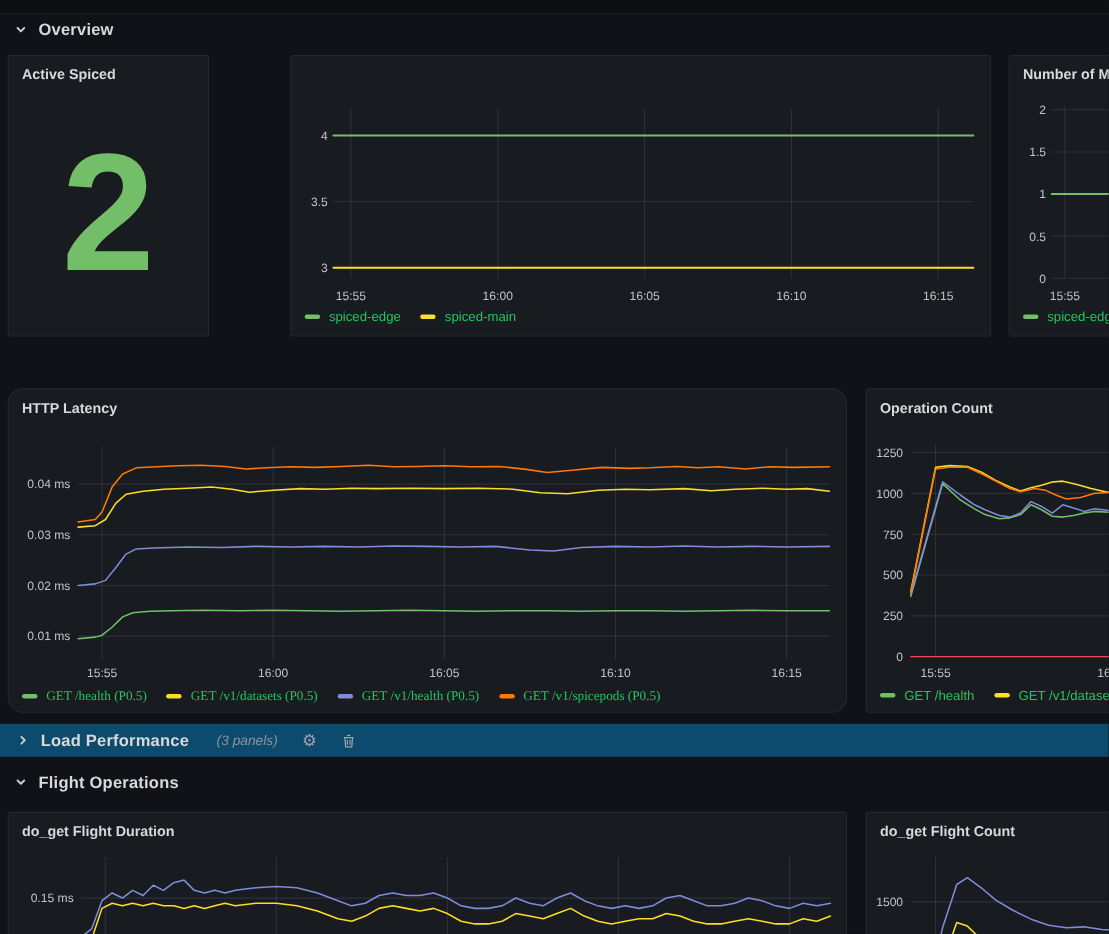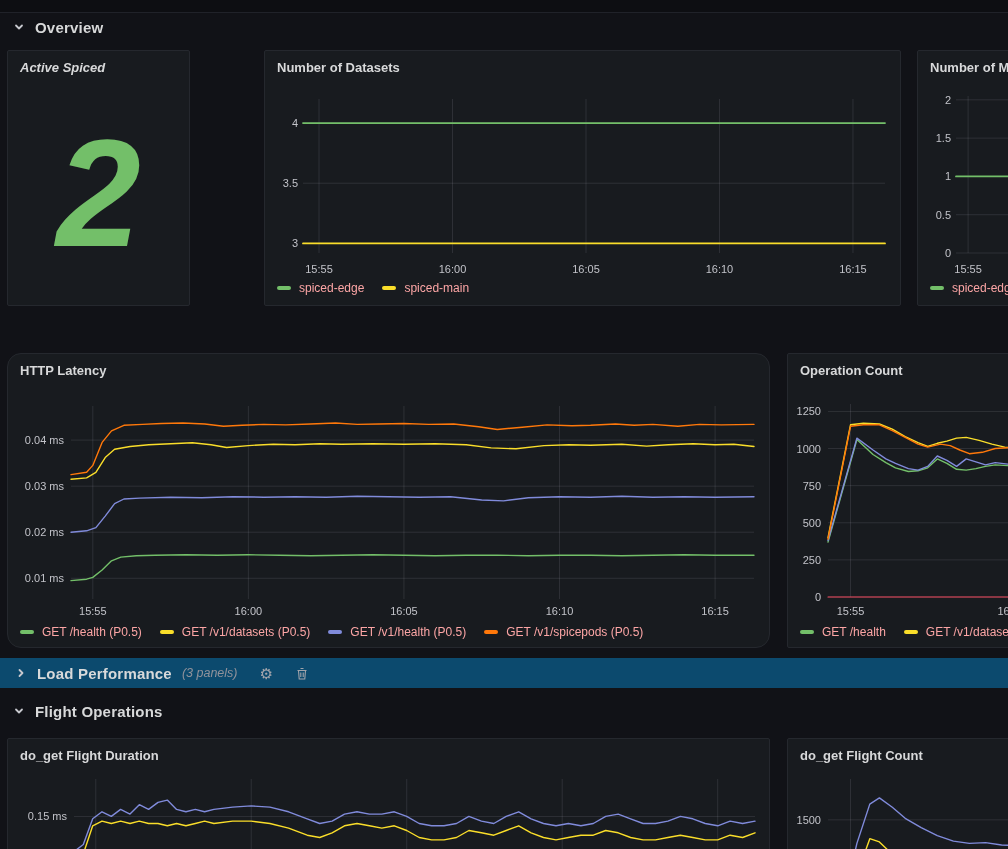--- a/index.html
+++ b/index.html
@@ -2,60 +2,59 @@
 <html><head>
 <meta charset="utf-8">
 <style>
   html,body{margin:0;padding:0;background:#111217;}
   #app{position:relative;width:1008px;height:849px;overflow:hidden;background:#111217;
        font-family:"Liberation Sans",sans-serif;color:#d8d9da;}
   .topbar{position:absolute;left:0;top:0;width:1008px;height:13px;background:#0d0e12;
           border-bottom:1px solid #202229;box-sizing:border-box;}
   .section-header{position:absolute;display:flex;align-items:center;gap:9px;height:28px;cursor:pointer;}
   .section-title{font-size:15px;font-weight:700;color:#d8d9da;letter-spacing:.2px;}
-  .panel-count{font-size:12.5px;font-style:italic;color:#90929b;margin-left:10px;}
+  .panel-count{font-size:12.5px;font-style:italic;color:#90929b;margin-left:25px;}
   .chev{display:flex;align-items:center;color:#c7c8ce;}
   .row-icon{color:#a2a4ab;margin-left:22px;display:flex;align-items:center;cursor:pointer;}
   .gear{font-size:15px;line-height:1;}
   .loadrow{position:absolute;left:0;top:658px;width:1008px;height:30px;background:#0c4a6e;
            display:flex;align-items:center;padding-left:14px;box-sizing:border-box;}
   .panel{position:absolute;background:#181b1f;border:1px solid #25282e;border-radius:2px;
          box-sizing:border-box;overflow:hidden;}
   .panel-title{position:absolute;left:0;top:0;right:0;padding:9px 12px;font-size:13px;
                font-weight:700;color:#d8d9da;white-space:nowrap;cursor:pointer;}
   .chart{position:absolute;left:0;top:0;width:100%;height:100%;}
   .chart svg{position:absolute;left:0;top:0;}
-  .legend{position:absolute;display:flex;gap:18px;font-size:12px;color:#fca5a5;white-space:nowrap;}
+  .legend{position:absolute;display:flex;gap:18px;font-size:12px;color:#22c55e;white-space:nowrap;}
   .legend-item{display:flex;align-items:center;cursor:pointer;}
   .legend-dash{display:inline-block;width:14px;height:4px;border-radius:2px;margin-right:8px;}
   .bigstat{position:absolute;left:0;top:30px;right:0;bottom:0;display:flex;align-items:center;
            justify-content:center;font-size:152px;font-weight:700;color:#73BF69;line-height:1;}
 </style>
 </head>
 <body>
 
 <div id="app">
   <div class="topbar"></div>
 
   <div class="section-header" style="left:12px;top:13px;">
     <span class="chev">
       <svg width="14" height="14" viewBox="0 0 14 14">
           <polyline points="4,5.5 7,8.5 10,5.5" fill="none" stroke="currentColor" stroke-width="1.8" stroke-linecap="round" stroke-linejoin="round"></polyline>
         </svg>
     </span>
     <span class="section-title">Overview</span>
   </div>
 
-  <div class="panel" style="left:7px;top:50px;width:183px;height:256px;font-style:italic;">
+  <div class="panel" style="left:7px;top:50px;width:183px;height:256px;">
     <div class="panel-title">Active Spiced</div>
     <div class="bigstat">2</div>
   </div>
 
   <div class="panel" style="left:264px;top:50px;width:637px;height:256px;">
-    <div class="panel-title">Number of Datasets</div>
     <div class="chart">
         <svg width="635" height="254">
           <defs>
             <clipPath id="clip-datasets">
               <rect x="37" y="46" width="584" height="158"></rect>
             </clipPath>
           </defs>
           <line x1="54.0183486238532" y1="48" x2="54.0183486238532" y2="202" stroke="rgba(204,204,220,0.12)" stroke-width="1"></line>
           <line x1="187.50458715596332" y1="48" x2="187.50458715596332" y2="202" stroke="rgba(204,204,220,0.12)" stroke-width="1"></line>
           <line x1="320.9908256880734" y1="48" x2="320.9908256880734" y2="202" stroke="rgba(204,204,220,0.12)" stroke-width="1"></line>
@@ -154,21 +153,21 @@
           <text x="84.78132118451026" y="261" text-anchor="middle" font-size="11" fill="#c2c3c9" font-family="Liberation Sans, sans-serif">15:55</text>
           <text x="240.3621867881549" y="261" text-anchor="middle" font-size="11" fill="#c2c3c9" font-family="Liberation Sans, sans-serif">16:00</text>
           <text x="395.94305239179954" y="261" text-anchor="middle" font-size="11" fill="#c2c3c9" font-family="Liberation Sans, sans-serif">16:05</text>
           <text x="551.5239179954442" y="261" text-anchor="middle" font-size="11" fill="#c2c3c9" font-family="Liberation Sans, sans-serif">16:10</text>
           <text x="707.1047835990888" y="261" text-anchor="middle" font-size="11" fill="#c2c3c9" font-family="Liberation Sans, sans-serif">16:15</text>
           <text x="56" y="228.27207637231504" text-anchor="end" font-size="11" fill="#c2c3c9" font-family="Liberation Sans, sans-serif">0.01 ms</text>
           <text x="56" y="182.21002386634845" text-anchor="end" font-size="11" fill="#c2c3c9" font-family="Liberation Sans, sans-serif">0.02 ms</text>
           <text x="56" y="136.14797136038186" text-anchor="end" font-size="11" fill="#c2c3c9" font-family="Liberation Sans, sans-serif">0.03 ms</text>
           <text x="56" y="90.08591885441524" text-anchor="end" font-size="11" fill="#c2c3c9" font-family="Liberation Sans, sans-serif">0.04 ms</text>
         </svg>
-        <div class="legend" style="left: 12px; top: 271px;">
+        <div class="legend" style="left: 12px; top: 271px; font-family: Liberation Serif, serif;">
           <span class="legend-item">
             <span class="legend-dash" style="background: rgb(115, 191, 105);"></span>
             <span>GET /health (P0.5)</span>
           </span>
           <span class="legend-item">
             <span class="legend-dash" style="background: rgb(250, 222, 42);"></span>
             <span>GET /v1/datasets (P0.5)</span>
           </span>
           <span class="legend-item">
             <span class="legend-dash" style="background: rgb(128, 139, 219);"></span>

